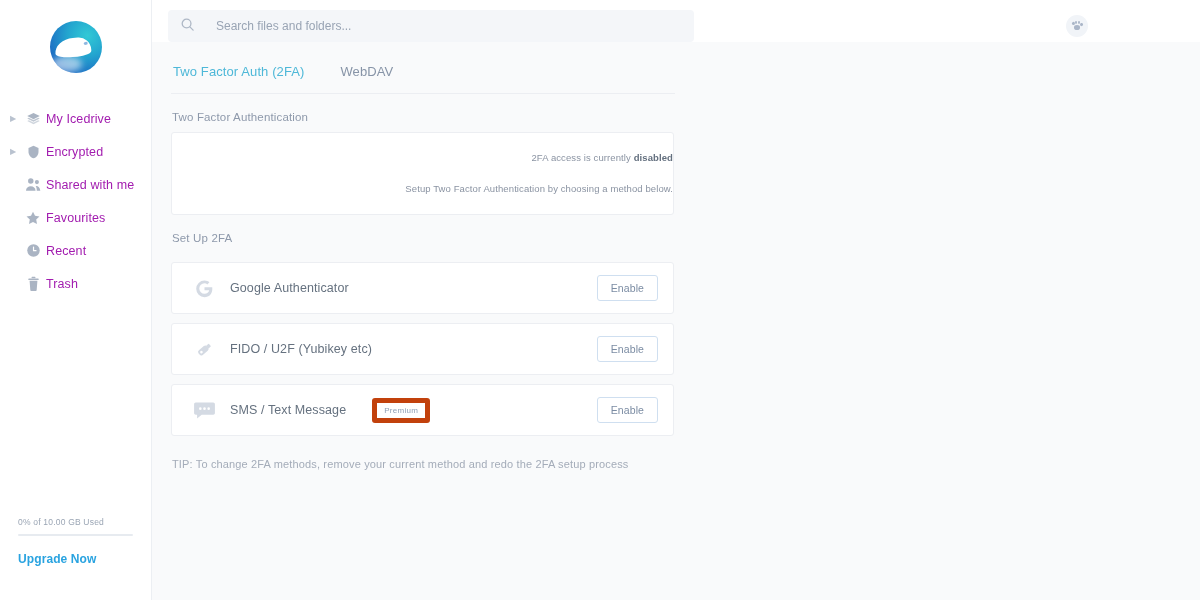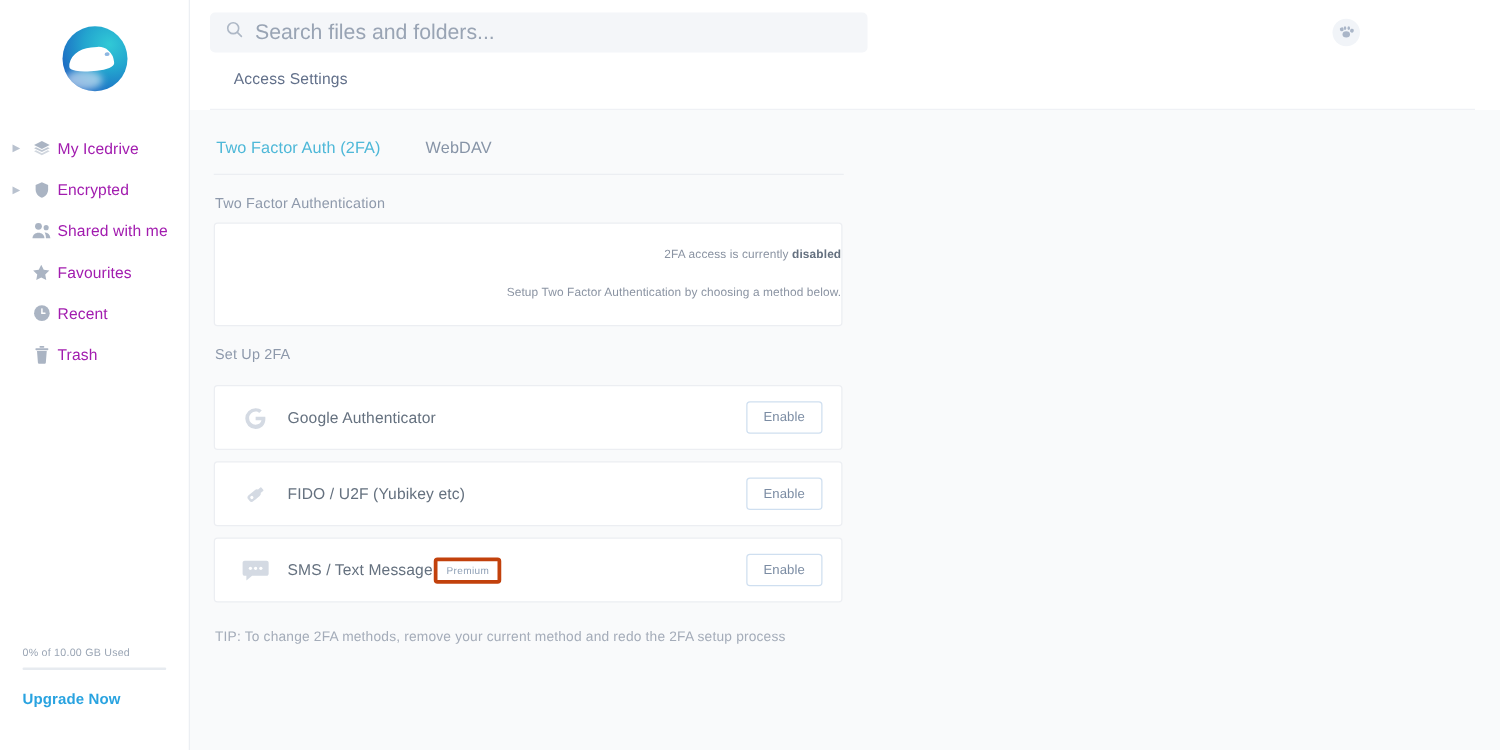--- a/index.html
+++ b/index.html
@@ -91,23 +91,23 @@
   .topbar { background: #ffffff; padding: 10px 20px 0 16px; }
   .search-row { display: flex; align-items: center; }
   .search-box {
     flex: 0 0 526px;
     height: 32px; background: #f4f6f9; border-radius: 4px;
     display: flex; align-items: center; padding: 0 12px;
   }
   .search-box svg { flex: 0 0 15px; }
   .search-input {
     border: 0; outline: 0; background: transparent;
-    margin-left: 9px; width: 100%;
+    margin-left: 21px; width: 100%;
     font-family: "Liberation Sans", sans-serif;
-    font-size: 17px; color: #0369a1;
+    font-size: 12px; color: #0369a1;
   }
   .search-input::placeholder { color: #99a4b4; }
   .topbar-spacer { flex: 1; }
   .avatar {
     width: 22px; height: 22px; border-radius: 50%;
     background: #f1f4f8;
     display: flex; align-items: center; justify-content: center;
     margin-right: 92px; cursor: pointer;
   }
   .paw { position: relative; width: 11px; height: 11px; }
@@ -151,22 +151,22 @@
     font-size: 9.5px; color: #8a93a2; letter-spacing: .1px;
   }
   .status-line + .status-line { margin-top: 20px; }
   .status-line b { color: #64707f; font-weight: bold; }
 
   .method { margin-top: 9px; height: 52px; display: flex; align-items: center; padding: 0 15px 0 17px; }
   .method:first-of-type { margin-top: 0; }
   .m-icon { width: 30px; flex: 0 0 30px; display: flex; align-items: center; justify-content: center; color: #d4dae3; }
   .m-label { font-size: 12.5px; color: #65717f; letter-spacing: .1px; margin-left: 11px; }
   .badge {
-    margin-left: 1px; font-size: 8px; color: #8fa0b6; letter-spacing: .3px;
-    border: 3px solid #c2410c; border-radius: 3px; padding: 3px 7px 3px 7px;
+    margin-left: 26px; font-size: 8px; color: #8fa0b6; letter-spacing: .3px;
+    border: 5px solid #c2410c; border-radius: 3px; padding: 3px 7px 3px 7px;
   }
   .m-spacer { flex: 1; }
   .enable-btn {
     font-family: "Liberation Sans", sans-serif;
     font-size: 10.5px; color: #7b8ca3; letter-spacing: .1px;
     background: #ffffff; border: 1px solid #cfdff0;
     border-radius: 3px; padding: 6px 13px; cursor: pointer;
   }
 
   .tip {
@@ -287,21 +287,20 @@
         <div class="avatar">
           <span class="paw">
             <i class="p1"></i>
               <i class="p2"></i>
               <i class="p3"></i>
               <i class="p4"></i>
               <i class="pad"></i>
           </span>
         </div>
       </div>
-      <div class="page-title">Access Settings</div>
     </div>
 
     <div class="content">
 
       <div class="tabs">
         <div class="tab active">Two Factor Auth (2FA)</div>
         <div class="tab">WebDAV</div>
       </div>
       <div class="tab-rule"></div>
 

